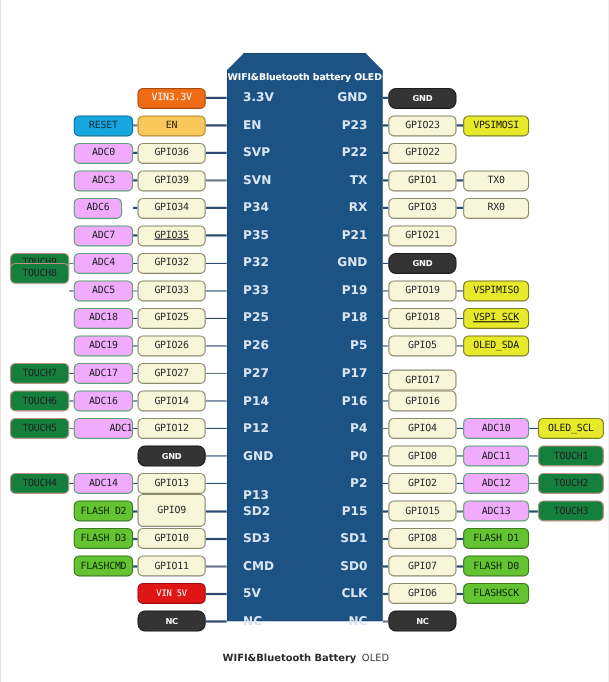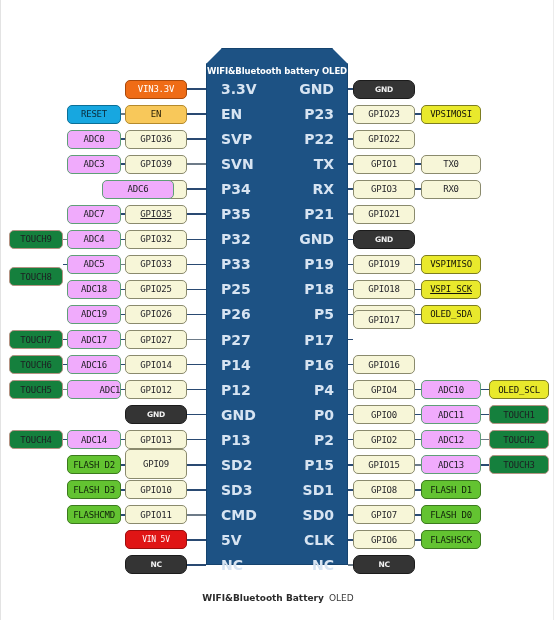--- a/index.html
+++ b/index.html
@@ -33,21 +33,21 @@
     color:#ffffff;
     font-size:8.5px;
     font-weight:bold;
     letter-spacing:-0.1px;
     font-family:"DejaVu Sans",sans-serif;
     white-space:nowrap;
   }
   .pin-label{
     position:absolute;
     color:#d7e4f2;
-    font-size:14px;
+    font-size:11px;
     font-weight:bold;
     font-family:"DejaVu Sans",sans-serif;
     white-space:nowrap;
     line-height:12px;
   }
   .pin-label.left{text-align:left;}
   .pin-label.right{text-align:right;}
 
   
   .wire{
@@ -197,21 +197,21 @@
         <div class="pin-label left" style="top: 183.2px; left: 220px;">P34</div>
         <div class="pin-label left" style="top: 208.25px; left: 220px;">P35</div>
         <div class="pin-label left" style="top: 233.3px; left: 220px;">P32</div>
         <div class="pin-label left" style="top: 258.35px; left: 220px;">P33</div>
         <div class="pin-label left" style="top: 283.4px; left: 220px;">P25</div>
         <div class="pin-label left" style="top: 308.45px; left: 220px;">P26</div>
         <div class="pin-label left" style="top: 333.5px; left: 220px;">P27</div>
         <div class="pin-label left" style="top: 358.55px; left: 220px;">P14</div>
         <div class="pin-label left" style="top: 383.6px; left: 220px;">P12</div>
         <div class="pin-label left" style="top: 408.65px; left: 220px;">GND</div>
-        <div class="pin-label left" style="top: 434px; left: 220px;">P13</div>
+        <div class="pin-label left" style="top: 445px; left: 220px;">P13</div>
         <div class="pin-label left" style="top: 458.75px; left: 220px;">SD2</div>
         <div class="pin-label left" style="top: 483.8px; left: 220px;">SD3</div>
         <div class="pin-label left" style="top: 508.85px; left: 220px;">CMD</div>
         <div class="pin-label left" style="top: 533.9px; left: 220px;">5V</div>
         <div class="pin-label left" style="top: 558.95px; left: 220px;">NC</div>
         <div class="pin-label right" style="top: 83px; left: 285px; width: 48px;">GND</div>
         <div class="pin-label right" style="top: 108.05px; left: 285px; width: 48px;">P23</div>
         <div class="pin-label right" style="top: 133.1px; left: 285px; width: 48px;">P22</div>
         <div class="pin-label right" style="top: 158.15px; left: 285px; width: 48px;">TX</div>
         <div class="pin-label right" style="top: 183.2px; left: 285px; width: 48px;">RX</div>
@@ -233,29 +233,29 @@
       </div>
     <div id="boxes">
         <div class="box b-vin33" style="left: 124px; top: 79.5px; width: 62px; height: 19px;">VIN3.3V</div>
         <div class="box b-en" style="left: 124px; top: 104.55px; width: 62px; height: 19px;">EN</div>
         <div class="box b-reset" style="left: 66px; top: 104.55px; width: 54px; height: 19px;">RESET</div>
         <div class="box b-gpio" style="left: 124px; top: 129.6px; width: 62px; height: 19px;">GPIO36</div>
         <div class="box b-adc" style="left: 66px; top: 129.6px; width: 54px; height: 19px;">ADC0</div>
         <div class="box b-gpio" style="left: 124px; top: 154.65px; width: 62px; height: 19px;">GPIO39</div>
         <div class="box b-adc" style="left: 66px; top: 154.65px; width: 54px; height: 19px;">ADC3</div>
         <div class="box b-gpio" style="left: 124px; top: 179.7px; width: 62px; height: 19px;">GPIO34</div>
-        <div class="box b-adc" style="left: 66px; top: 179.7px; width: 72px; height: 19px; margin-left: 35px;">ADC6</div>
+        <div class="box b-adc" style="left: 66px; top: 179.7px; width: 44px; height: 19px;">ADC6</div>
         <div class="box b-gpio" style="left: 124px; top: 204.75px; width: 62px; height: 19px; text-decoration: underline;">GPIO35</div>
         <div class="box b-adc" style="left: 66px; top: 204.75px; width: 54px; height: 19px;">ADC7</div>
         <div class="box b-gpio" style="left: 124px; top: 229.8px; width: 62px; height: 19px;">GPIO32</div>
         <div class="box b-adc" style="left: 66px; top: 229.8px; width: 54px; height: 19px;">ADC4</div>
         <div class="box b-touch" style="left: 8px; top: 229.8px; width: 54px; height: 19px;">TOUCH9</div>
         <div class="box b-gpio" style="left: 124px; top: 254.85px; width: 62px; height: 19px;">GPIO33</div>
         <div class="box b-adc" style="left: 66px; top: 254.85px; width: 54px; height: 19px;">ADC5</div>
-        <div class="box b-touch" style="left: 8px; top: 267px; width: 54px; height: 19px;">TOUCH8</div>
+        <div class="box b-touch" style="left: 8px; top: 239px; width: 54px; height: 19px;">TOUCH8</div>
         <div class="box b-gpio" style="left: 124px; top: 279.9px; width: 62px; height: 19px;">GPIO25</div>
         <div class="box b-adc" style="left: 66px; top: 279.9px; width: 54px; height: 19px;">ADC18</div>
         <div class="box b-gpio" style="left: 124px; top: 304.95px; width: 62px; height: 19px;">GPIO26</div>
         <div class="box b-adc" style="left: 66px; top: 304.95px; width: 54px; height: 19px;">ADC19</div>
         <div class="box b-gpio" style="left: 124px; top: 330px; width: 62px; height: 19px;">GPIO27</div>
         <div class="box b-adc" style="left: 66px; top: 330px; width: 54px; height: 19px;">ADC17</div>
         <div class="box b-touch" style="left: 8px; top: 330px; width: 54px; height: 19px;">TOUCH7</div>
         <div class="box b-gpio" style="left: 124px; top: 355.05px; width: 62px; height: 19px;">GPIO14</div>
         <div class="box b-adc" style="left: 66px; top: 355.05px; width: 54px; height: 19px;">ADC16</div>
         <div class="box b-touch" style="left: 8px; top: 355.05px; width: 54px; height: 19px;">TOUCH6</div>
@@ -283,21 +283,21 @@
         <div class="box b-gpio" style="left: 352px; top: 179.7px; width: 62px; height: 19px;">GPIO3</div>
         <div class="box b-gpio" style="left: 420px; top: 179.7px; width: 60px; height: 19px;">RX0</div>
         <div class="box b-gpio" style="left: 352px; top: 204.75px; width: 62px; height: 19px;">GPIO21</div>
         <div class="box b-gnd sans" style="left: 352px; top: 229.8px; width: 62px; height: 19px;">GND</div>
         <div class="box b-gpio" style="left: 352px; top: 254.85px; width: 62px; height: 19px;">GPIO19</div>
         <div class="box b-yellow" style="left: 420px; top: 254.85px; width: 60px; height: 19px;">VSPIMISO</div>
         <div class="box b-gpio" style="left: 352px; top: 279.9px; width: 62px; height: 19px;">GPIO18</div>
         <div class="box b-yellow" style="left: 420px; top: 279.9px; width: 60px; height: 19px; text-decoration: underline;">VSPI SCK</div>
         <div class="box b-gpio" style="left: 352px; top: 304.95px; width: 62px; height: 19px;">GPIO5</div>
         <div class="box b-yellow" style="left: 420px; top: 304.95px; width: 60px; height: 19px;">OLED_SDA</div>
-        <div class="box b-gpio" style="left: 352px; top: 310px; width: 62px; height: 19px;">GPIO17</div>
+        <div class="box b-gpio" style="left: 352px; top: 336px; width: 62px; height: 19px;">GPIO17</div>
         <div class="box b-gpio" style="left: 352px; top: 355.05px; width: 62px; height: 19px;">GPIO16</div>
         <div class="box b-gpio" style="left: 352px; top: 380.1px; width: 62px; height: 19px;">GPIO4</div>
         <div class="box b-adc" style="left: 420px; top: 380.1px; width: 60px; height: 19px;">ADC10</div>
         <div class="box b-yellow" style="left: 488px; top: 380.1px; width: 60px; height: 19px;">OLED_SCL</div>
         <div class="box b-gpio" style="left: 352px; top: 405.15px; width: 62px; height: 19px;">GPIO0</div>
         <div class="box b-adc" style="left: 420px; top: 405.15px; width: 60px; height: 19px;">ADC11</div>
         <div class="box b-touch" style="left: 488px; top: 405.15px; width: 60px; height: 19px;">TOUCH1</div>
         <div class="box b-gpio" style="left: 352px; top: 430.2px; width: 62px; height: 19px;">GPIO2</div>
         <div class="box b-adc" style="left: 420px; top: 430.2px; width: 60px; height: 19px;">ADC12</div>
         <div class="box b-touch" style="left: 488px; top: 430.2px; width: 60px; height: 19px;">TOUCH2</div>

